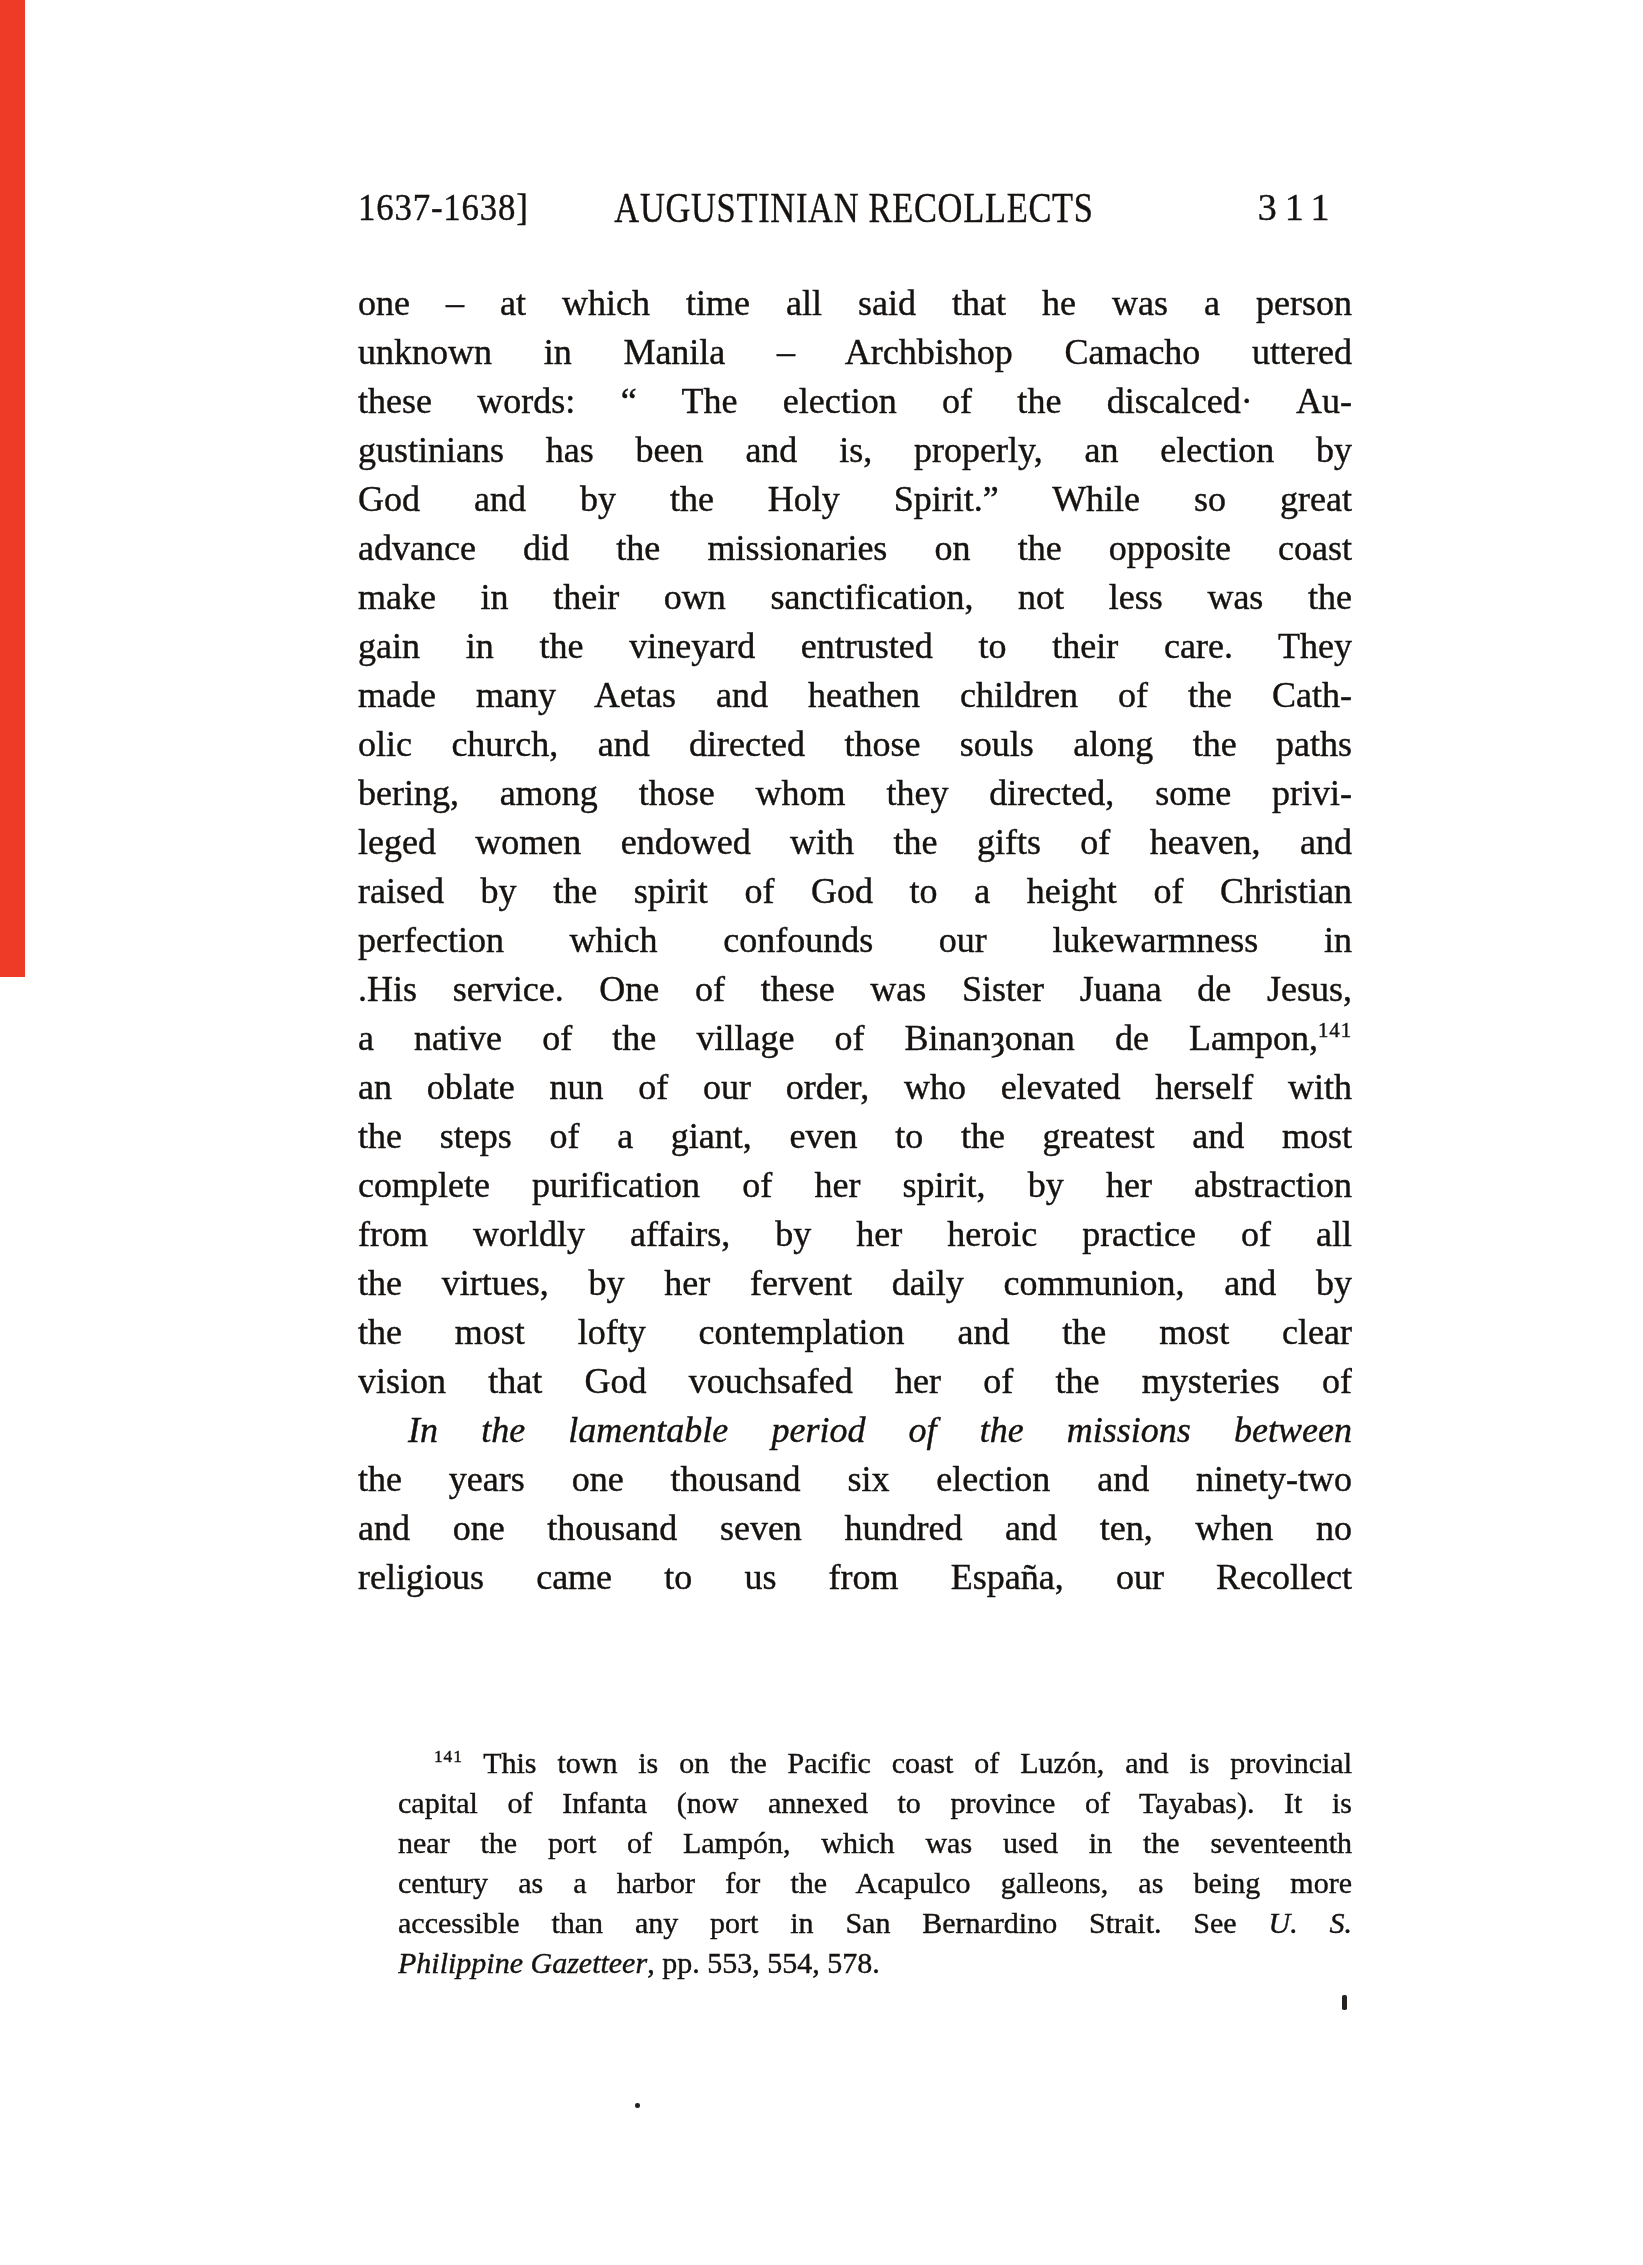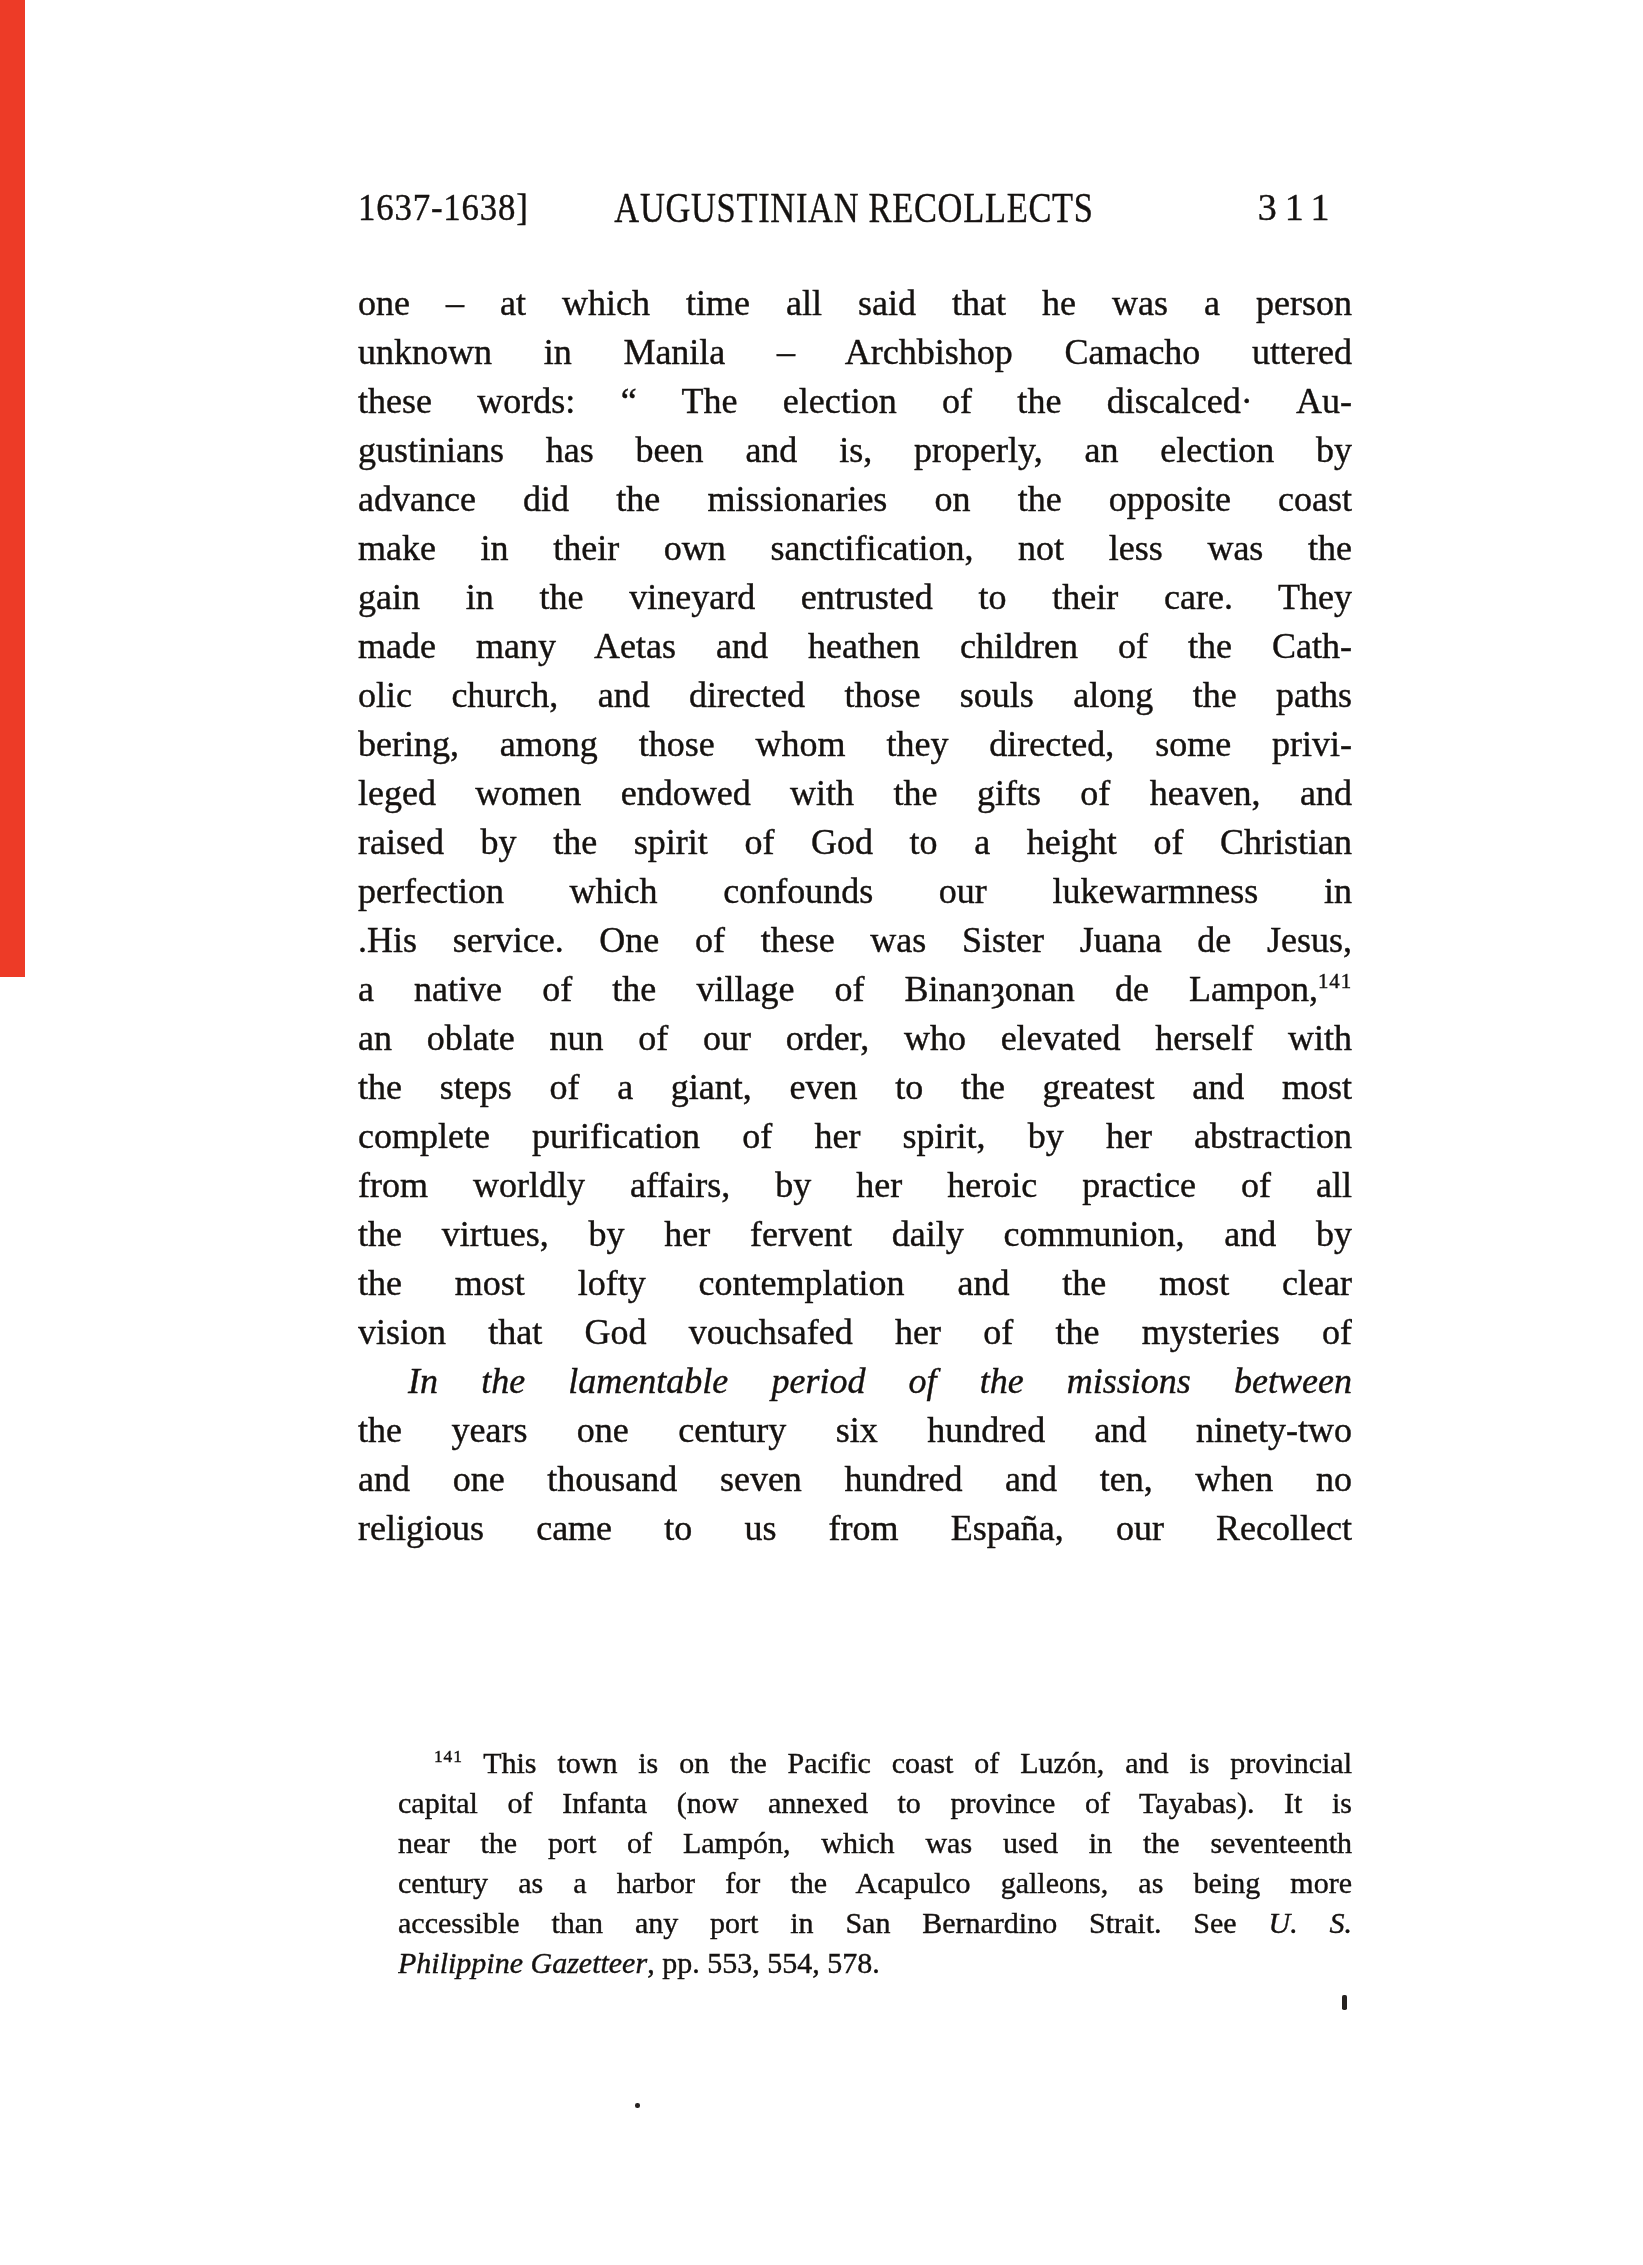--- a/index.html
+++ b/index.html
@@ -80,40 +80,41 @@
   <span class="h-left">1637-1638]</span>
   <span class="h-center">AUGUSTINIAN RECOLLECTS</span>
   <span class="h-right">311</span>
 </div>
 
 <div class="body-text" id="body-lines">
     <div class="bline"><span>one – at which time all said that he was a person</span></div>
     <div class="bline"><span>unknown in Manila – Archbishop Camacho uttered</span></div>
     <div class="bline"><span>these words:  “ The election of the discalced· Au-</span></div>
     <div class="bline"><span>gustinians has been and is, properly, an election by</span></div>
+    <div class="bline"><span>God and by the Holy Spirit.”  While so great</span></div>
     <div class="bline"><span>advance did the missionaries on the opposite coast</span></div>
     <div class="bline"><span>make in their own sanctification, not less was the</span></div>
     <div class="bline"><span>gain in the vineyard entrusted to their care.  They</span></div>
     <div class="bline"><span>made many Aetas and heathen children of the Cath-</span></div>
     <div class="bline"><span>olic church, and directed those souls along the paths</span></div>
     <div class="bline"><span>bering, among those whom they directed, some privi-</span></div>
     <div class="bline"><span>leged women endowed with the gifts of heaven, and</span></div>
     <div class="bline"><span>raised by the spirit of God to a height of Christian</span></div>
     <div class="bline"><span>perfection which confounds our lukewarmness in</span></div>
     <div class="bline"><span>.His service.  One of these was Sister Juana de Jesus,</span></div>
     <div class="bline"><span>a native of the village of Binanȝonan de Lampon,</span><span class="sup">141</span></div>
     <div class="bline"><span>an oblate nun of our order, who elevated herself with</span></div>
     <div class="bline"><span>the steps of a giant, even to the greatest and most</span></div>
     <div class="bline"><span>complete purification of her spirit, by her abstraction</span></div>
     <div class="bline"><span>from worldly affairs, by her heroic practice of all</span></div>
     <div class="bline"><span>the virtues, by her fervent daily communion, and by</span></div>
     <div class="bline"><span>the most lofty contemplation and the most clear</span></div>
     <div class="bline"><span>vision that God vouchsafed her of the mysteries of</span></div>
     <div class="bline indent"><span>In the lamentable period of the missions between</span></div>
-    <div class="bline"><span>the years one century six hundred and ninety-two</span></div>
+    <div class="bline"><span>the years one thousand six election and ninety-two</span></div>
     <div class="bline"><span>and one thousand seven hundred and ten, when no</span></div>
     <div class="bline"><span>religious came to us from España, our Recollect</span></div>
   </div>
 
 <div class="footnote" id="footnote-lines">
     <div class="fline indent"><span class="sup">141</span><span> This town is on the Pacific coast of Luzón, and is provincial</span></div>
     <div class="fline"><span>capital of Infanta (now annexed to province of Tayabas).  It is</span></div>
     <div class="fline"><span>near the port of Lampón, which was used in the seventeenth</span></div>
     <div class="fline"><span>century as a harbor for the Acapulco galleons, as being more</span></div>
     <div class="fline"><span>accessible than any port in San Bernardino Strait.  See </span><span class="it">U. S.</span></div>

